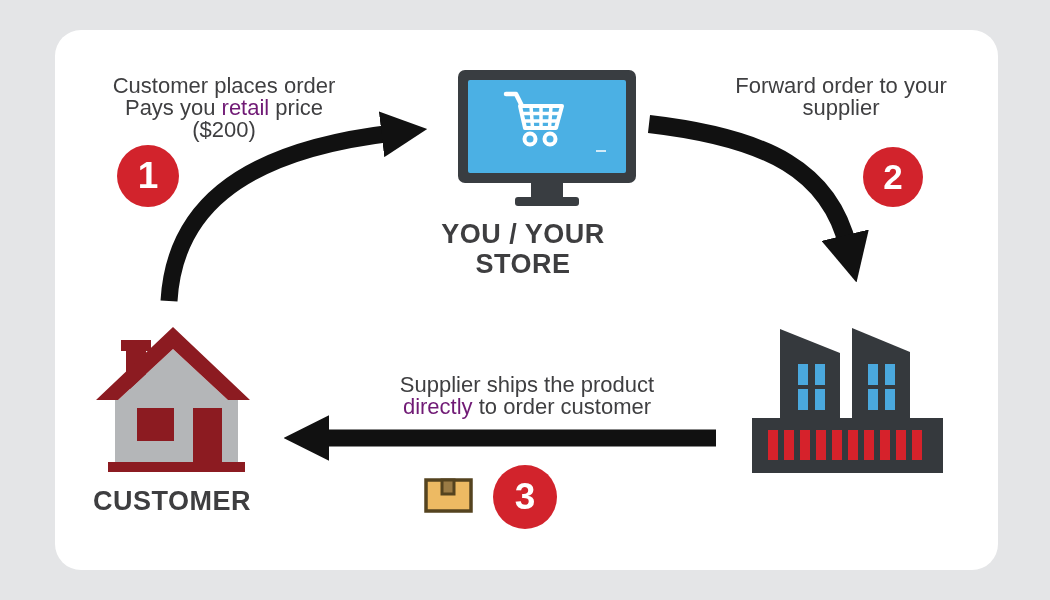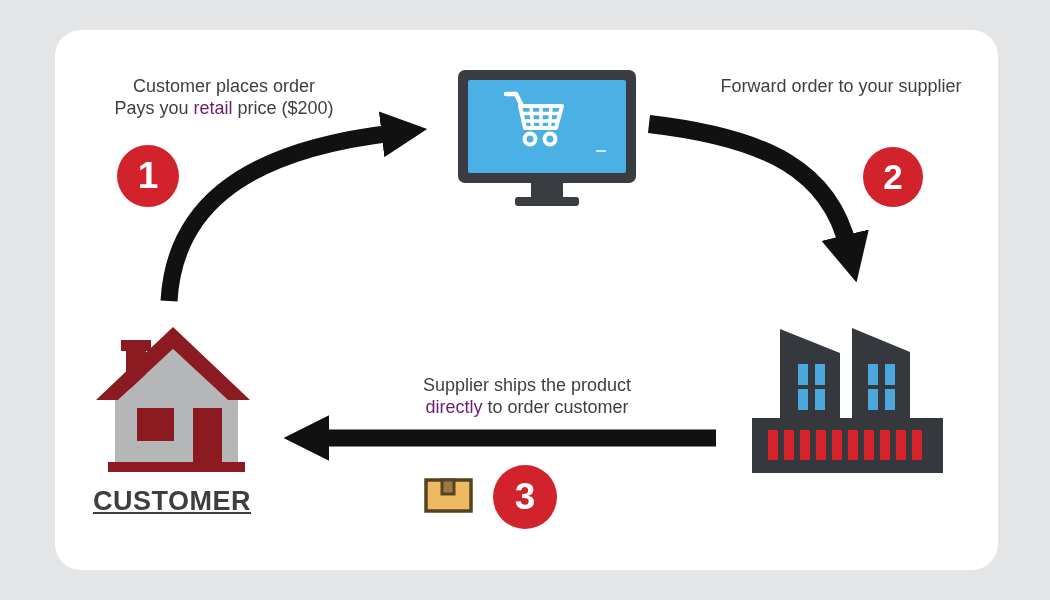--- a/index.html
+++ b/index.html
@@ -9,42 +9,42 @@
     font-family:"Liberation Sans","DejaVu Sans",sans-serif;
   }
   .card{
     position:absolute;left:55px;top:30px;width:943px;height:540px;
     background:#ffffff;border-radius:26px;
   }
   .arrows{position:absolute;left:0;top:0;pointer-events:none;}
 
   .text-block{
     position:absolute;text-align:center;
-    font-size:18px;line-height:22px;color:#3f3f41;font-weight:400;
+    font-size:22px;line-height:22px;color:#3f3f41;font-weight:400;
   }
   .text-block .red{color:#701a75;}
   .tb1{left:96px;top:75px;width:256px;}
   .tb2{left:710px;top:75px;width:262px;text-align:center;}
   .tb3{left:398px;top:374px;width:258px;}
 
   .badge{
     position:absolute;border-radius:50%;background:#d2232c;color:#ffffff;
     display:flex;align-items:center;justify-content:center;
     font-weight:bold;font-size:37px;
   }
   .badge1{left:117px;top:145px;width:62px;height:62px;}
   .badge2{left:863px;top:147px;width:60px;height:60px;font-size:35px;}
   .badge3{left:493px;top:465px;width:64px;height:64px;}
 
   .node-label{
     position:absolute;text-align:center;color:#3e3e40;
     font-weight:bold;font-size:27px;line-height:30px;letter-spacing:.5px;
   }
   .store-label{left:392px;top:219px;width:262px;}
-  .customer-label{left:72px;top:486px;width:200px;text-decoration:underline;}
+  .customer-label{left:72px;top:486px;width:200px;}
   .manufacturer-label{left:727px;top:490px;width:250px;}
 
   
   .monitor-frame{position:absolute;left:458px;top:70px;width:178px;height:113px;background:#393d41;border-radius:7px;}
   .monitor-screen{position:absolute;left:468px;top:80px;width:158px;height:93px;background:#4bb0e4;border-radius:2px;}
   .screen-glare{position:absolute;left:596px;top:150px;width:10px;height:2px;background:rgba(255,255,255,.75);}
   .stand-neck{position:absolute;left:531px;top:183px;width:32px;height:15px;background:#393d41;}
   .stand-base{position:absolute;left:515px;top:197px;width:64px;height:9px;background:#393d41;border-radius:3px;}
   .cart-svg{position:absolute;left:500px;top:86px;}
 
@@ -102,20 +102,21 @@
     <line x1="41" y1="20" x2="41" y2="42" stroke="#ffffff" stroke-width="3.5"></line>
     <line x1="51" y1="20" x2="49.5" y2="42" stroke="#ffffff" stroke-width="3.5"></line>
     <line x1="21.5" y1="27.5" x2="60.5" y2="27.5" stroke="#ffffff" stroke-width="3.5"></line>
     <line x1="23" y1="35" x2="58.5" y2="35" stroke="#ffffff" stroke-width="3.5"></line>
     <circle cx="30" cy="53" r="5.5" fill="none" stroke="#ffffff" stroke-width="4"></circle>
     <circle cx="50" cy="53" r="5.5" fill="none" stroke="#ffffff" stroke-width="4"></circle>
   </svg>
   <div class="screen-glare"></div>
   <div class="stand-neck"></div>
   <div class="stand-base"></div>
+  <div class="node-label store-label">YOU / YOUR STORE</div>
 
   <svg class="house-svg" width="170" height="146" viewBox="0 0 170 146">
     <rect x="26" y="13" width="30" height="11" fill="#8c1b21"></rect>
     <rect x="31" y="15" width="20" height="47" fill="#8c1b21"></rect>
     <polygon points="78,22 133,73 23,73" fill="#b4b6b8"></polygon>
     <polygon points="78,0 155,73 133,73 78,22 23,73 1,73" fill="#8c1b21"></polygon>
     <rect x="20" y="73" width="123" height="64" fill="#b4b6b8"></rect>
     <rect x="42" y="81" width="37" height="33" fill="#8c1b21"></rect>
     <rect x="98" y="81" width="29" height="56" fill="#8c1b21"></rect>
     <rect x="13" y="135" width="137" height="10" fill="#8c1b21"></rect>

